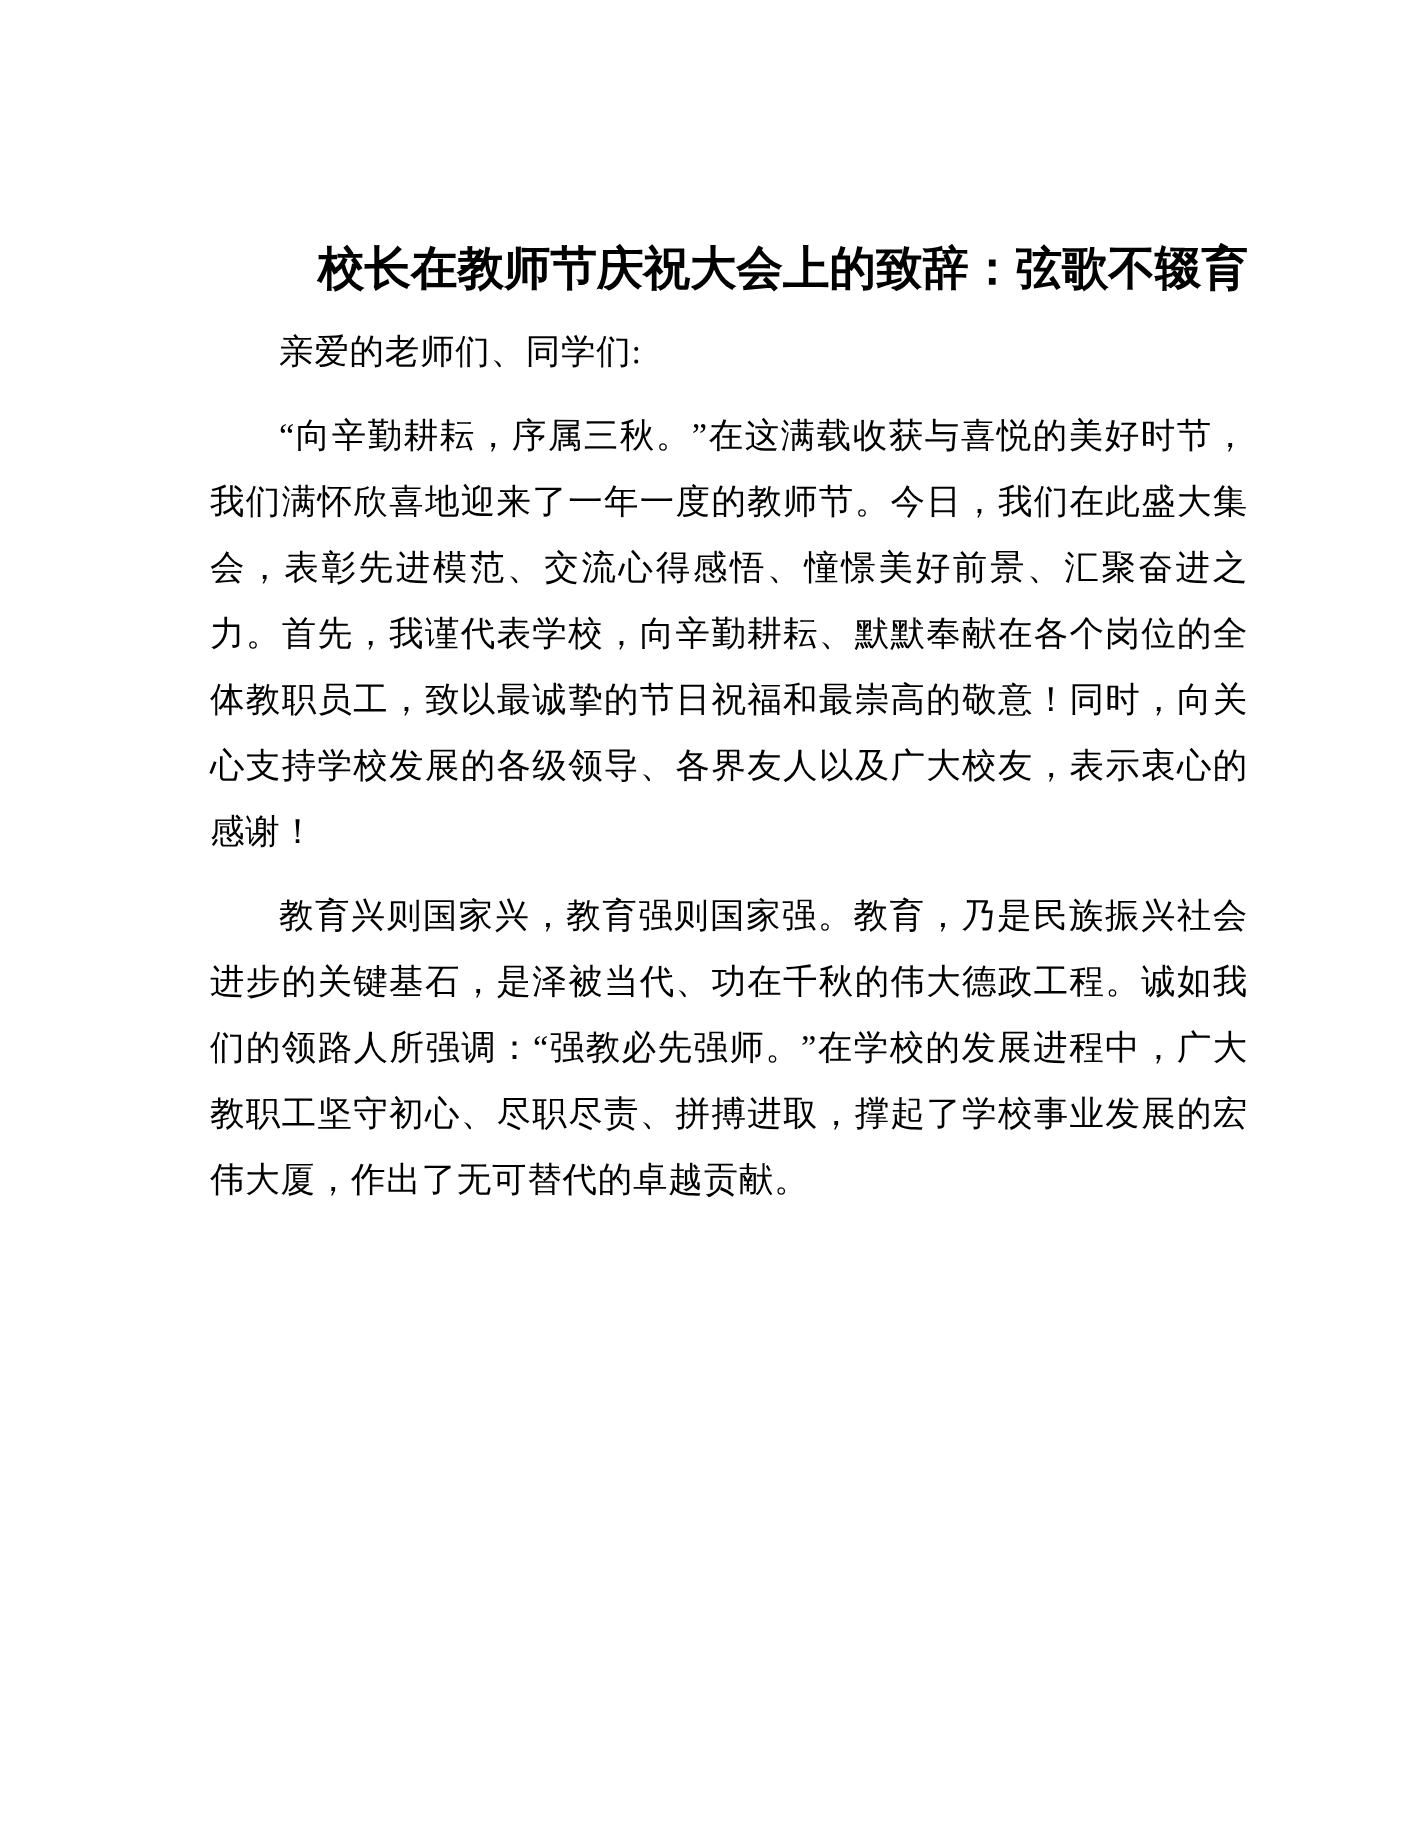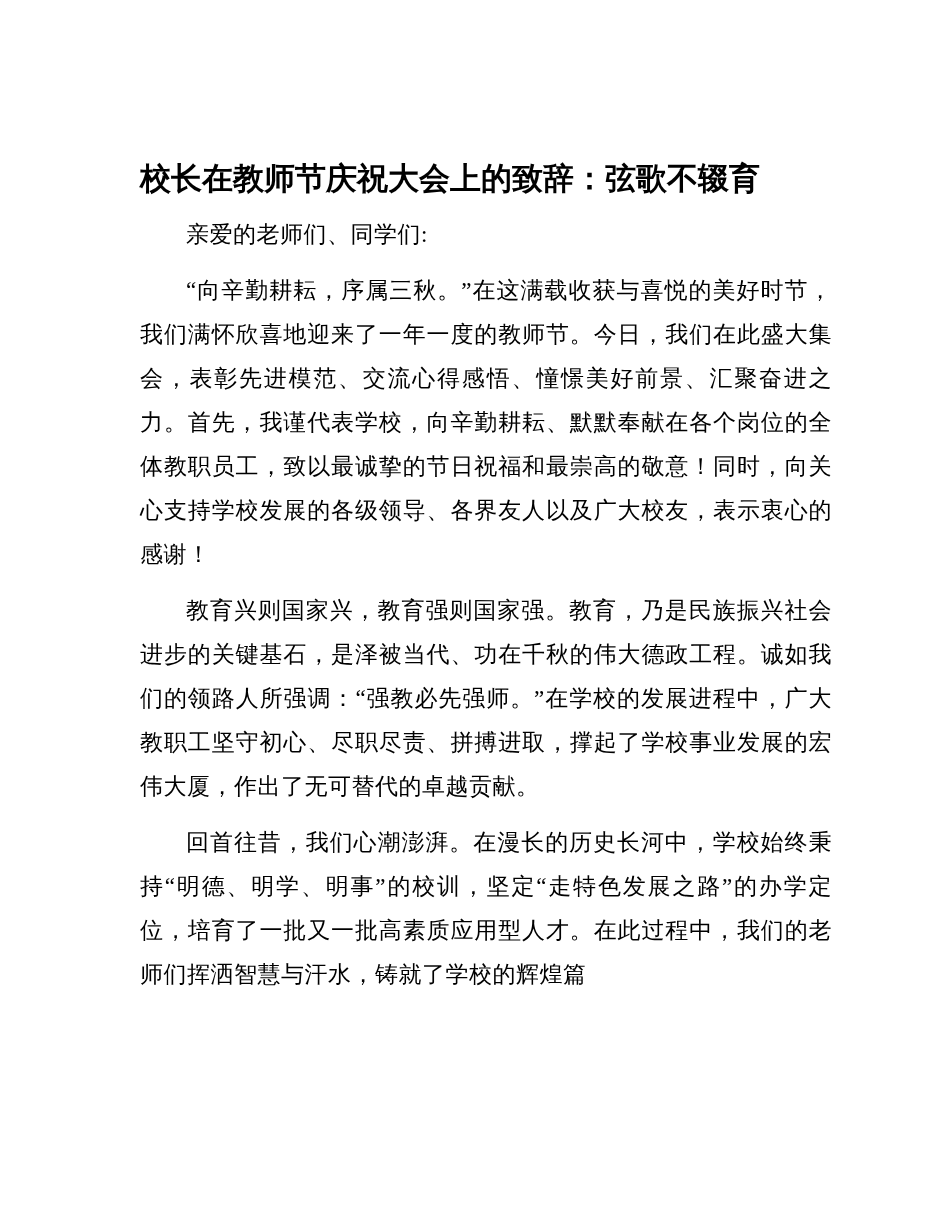--- a/index.html
+++ b/index.html
@@ -17,21 +17,21 @@
   .page {
     box-sizing: border-box;
     width: 950px;
     height: 1230px;
     background: #ffffff;
     padding: 156px 118px 0 140px;
   }
   .doc-title {
     font-size: 31px;
     font-weight: bold;
-    text-align: left;
+    text-align: right;
     line-height: 45px;
     margin: 0 0 12px 0;
   }
   .doc-title .title-line {
     display: block;
   }
   .para {
     font-size: 23px;
     line-height: 44px;
     text-align: justify;
@@ -46,16 +46,15 @@
 <div class="page">
 
   <h1 class="doc-title">
     <span class="title-line">校长在教师节庆祝大会上的致辞：弦歌不辍育</span>
   </h1>
 
   <div>
     <p class="para">亲爱的老师们、同学们:</p>
     <p class="para">“向辛勤耕耘，序属三秋。”在这满载收获与喜悦的美好时节，我们满怀欣喜地迎来了一年一度的教师节。今日，我们在此盛大集会，表彰先进模范、交流心得感悟、憧憬美好前景、汇聚奋进之力。首先，我谨代表学校，向辛勤耕耘、默默奉献在各个岗位的全体教职员工，致以最诚挚的节日祝福和最崇高的敬意！同时，向关心支持学校发展的各级领导、各界友人以及广大校友，表示衷心的感谢！</p>
     <p class="para">教育兴则国家兴，教育强则国家强。教育，乃是民族振兴社会进步的关键基石，是泽被当代、功在千秋的伟大德政工程。诚如我们的领路人所强调：“强教必先强师。”在学校的发展进程中，广大教职工坚守初心、尽职尽责、拼搏进取，撑起了学校事业发展的宏伟大厦，作出了无可替代的卓越贡献。</p>
-    <p class="para">回首往昔，我们心潮澎湃。在漫长的历史长河中，学校始终秉持“明德、明学、明事”的校训，坚定“走特色发展之路”的办学定位，培育了一批又一批高素质应用型人才。在此过程中，我们的老师们挥洒智慧与汗水，铸就了学校的辉煌篇</p>
   </div>
 
 </div>
 
 </body></html>

